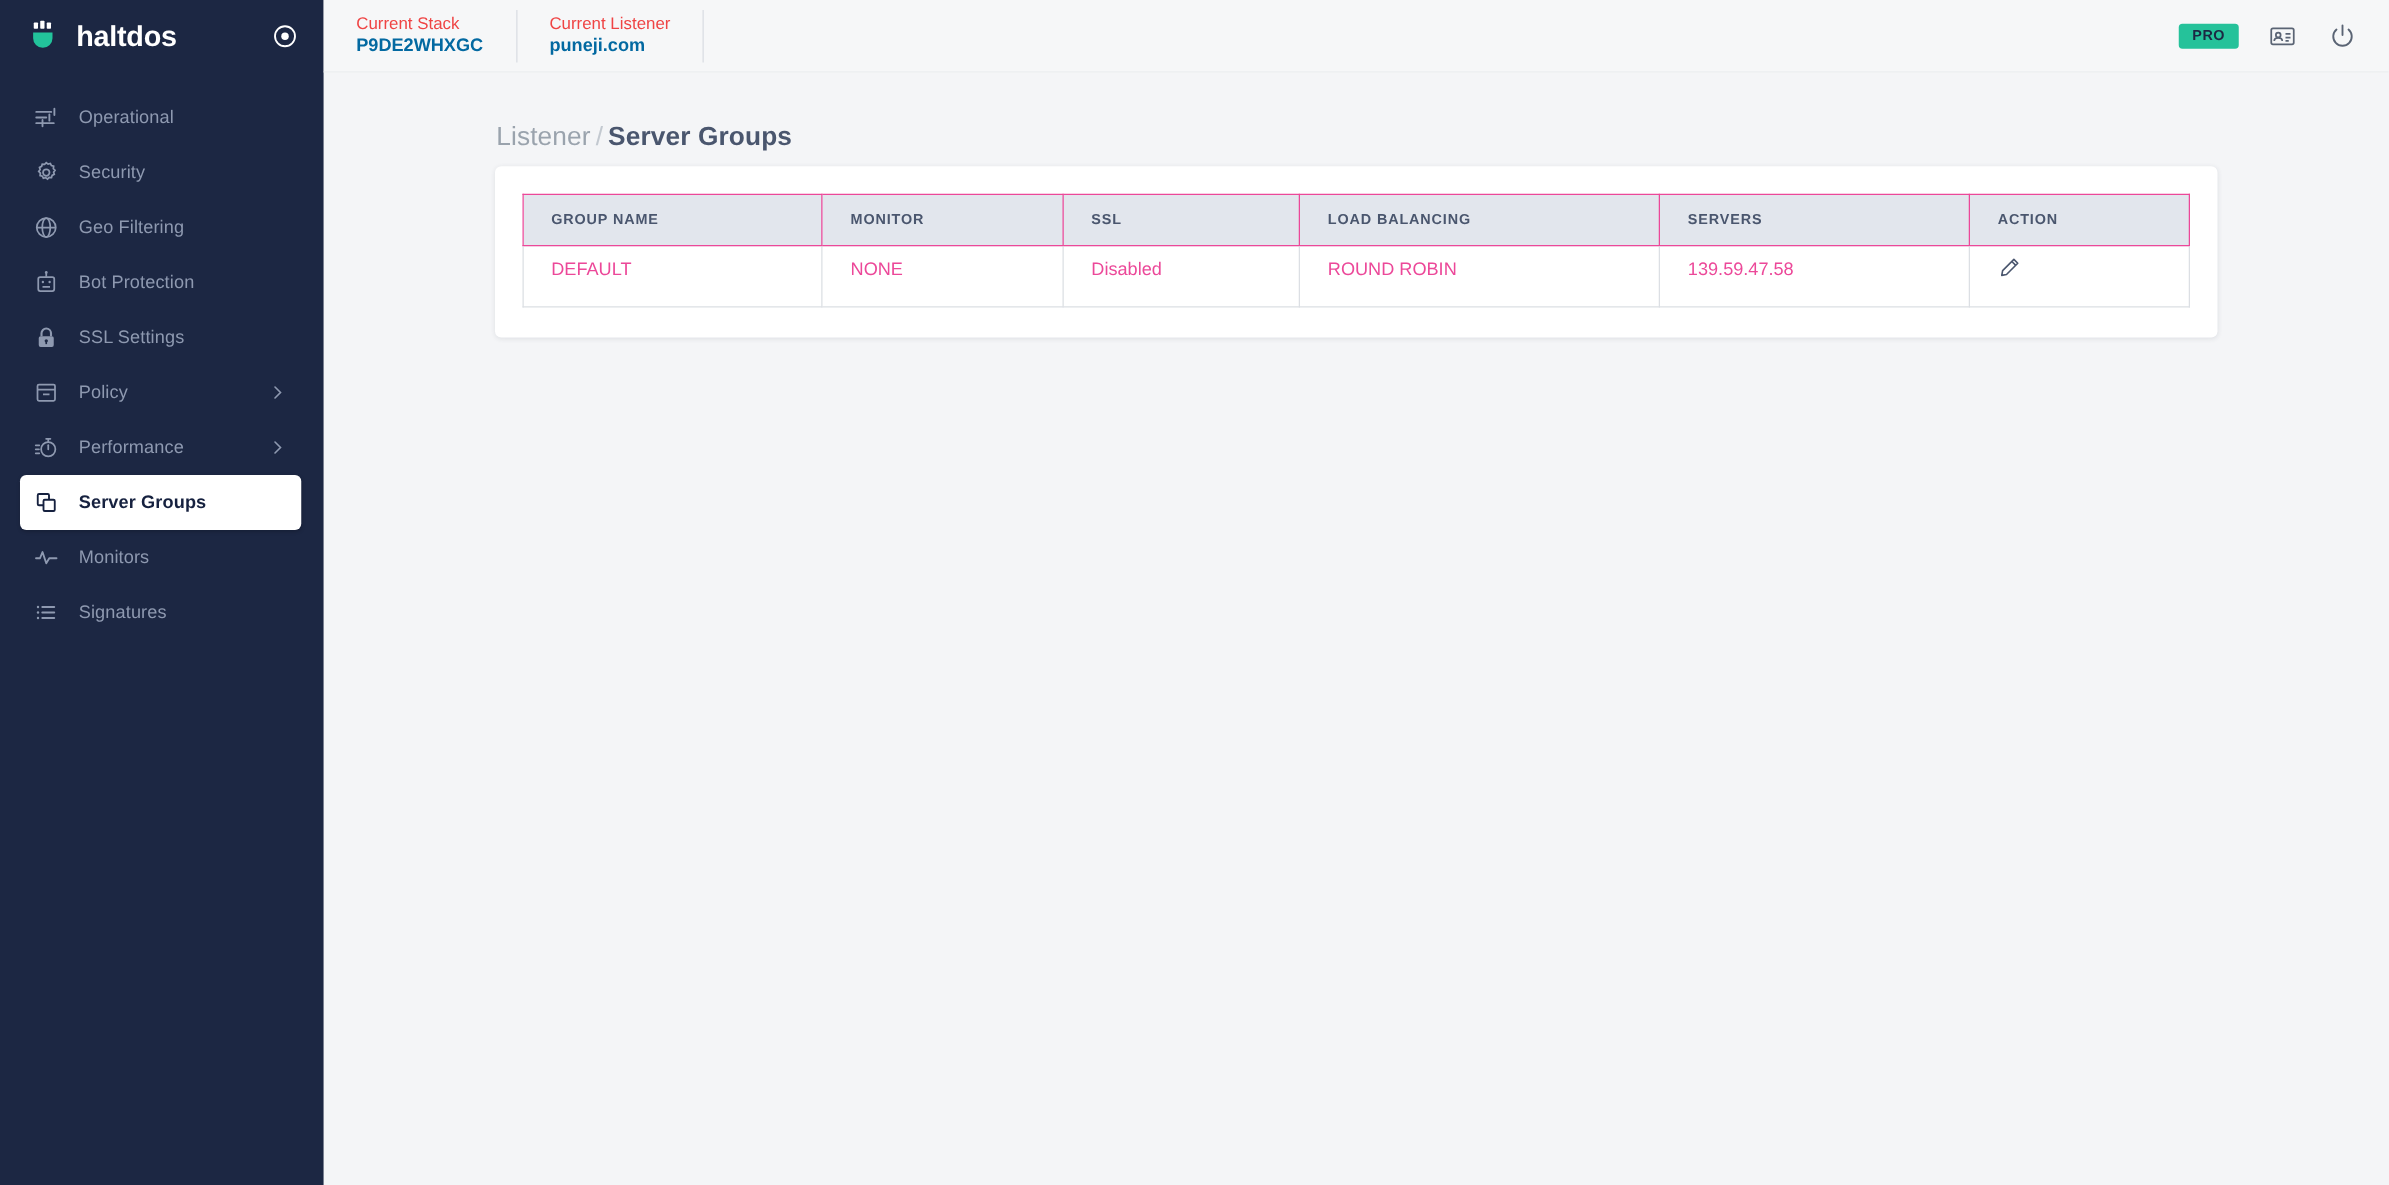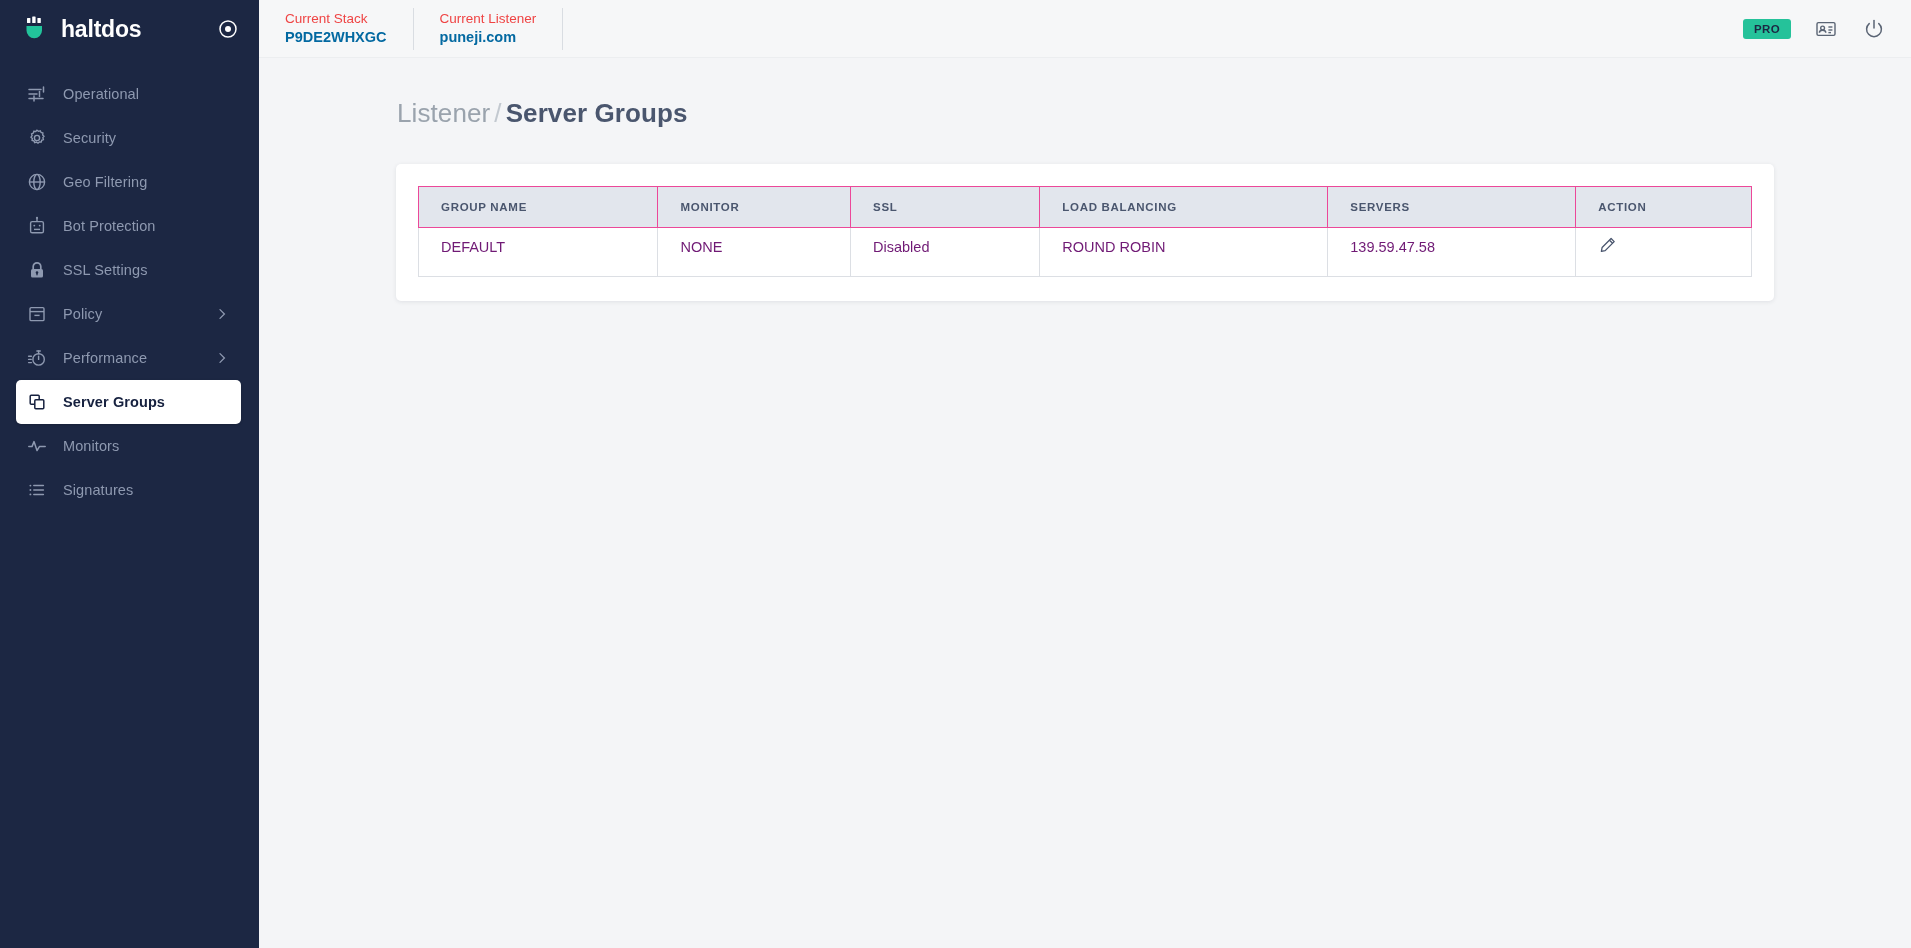--- a/index.html
+++ b/index.html
@@ -80,21 +80,21 @@
     cursor: pointer;
   }
   .icon-btn {
     width: 26px; height: 26px; display: flex; align-items: center; justify-content: center;
     cursor: pointer;
   }
 
   .content { flex: 1; padding: 40px 0 0 0; overflow: hidden; }
   .content-inner { width: 1378px; margin: 0 auto; }
   .breadcrumb {
-    font-size: 26px; margin-bottom: 35px; padding-left: 1px;
+    font-size: 21px; margin-bottom: 11px; padding-left: 1px;
     color: #9aa3ad; letter-spacing: 0.1px;
   }
   .bc-sep { color: #c3c9d0; margin: 0 4px; }
   .bc-current { color: #4a566e; font-weight: bold; }
 
   .card {
     background: #ffffff;
     border-radius: 5px;
     box-shadow: 0 1px 4px rgba(38,50,70,0.10);
     padding: 22px 22px 24px 22px;
@@ -107,21 +107,21 @@
     font-size: 11.5px;
     font-weight: bold;
     letter-spacing: 0.7px;
     text-align: left;
     padding: 13px 0 13px 22px;
     height: 41px;
   }
   table.grid td {
     border: 1px solid #dcdfe4;
     font-size: 14.5px;
-    color: #701a75;
+    color: #ec4899;
     padding: 5px 0 15px 22px;
     height: 49px;
     vertical-align: middle;
   }
   td.link-cell { color: #2dc7a0; font-size: 15px; }
   td.link-cell span { cursor: pointer; }
   .edit-ico { display: inline-flex; cursor: pointer; }
   .col-1 { width: 14.3%; }
   .col-2 { width: 11.5%; }
   .col-3 { width: 11.3%; }

